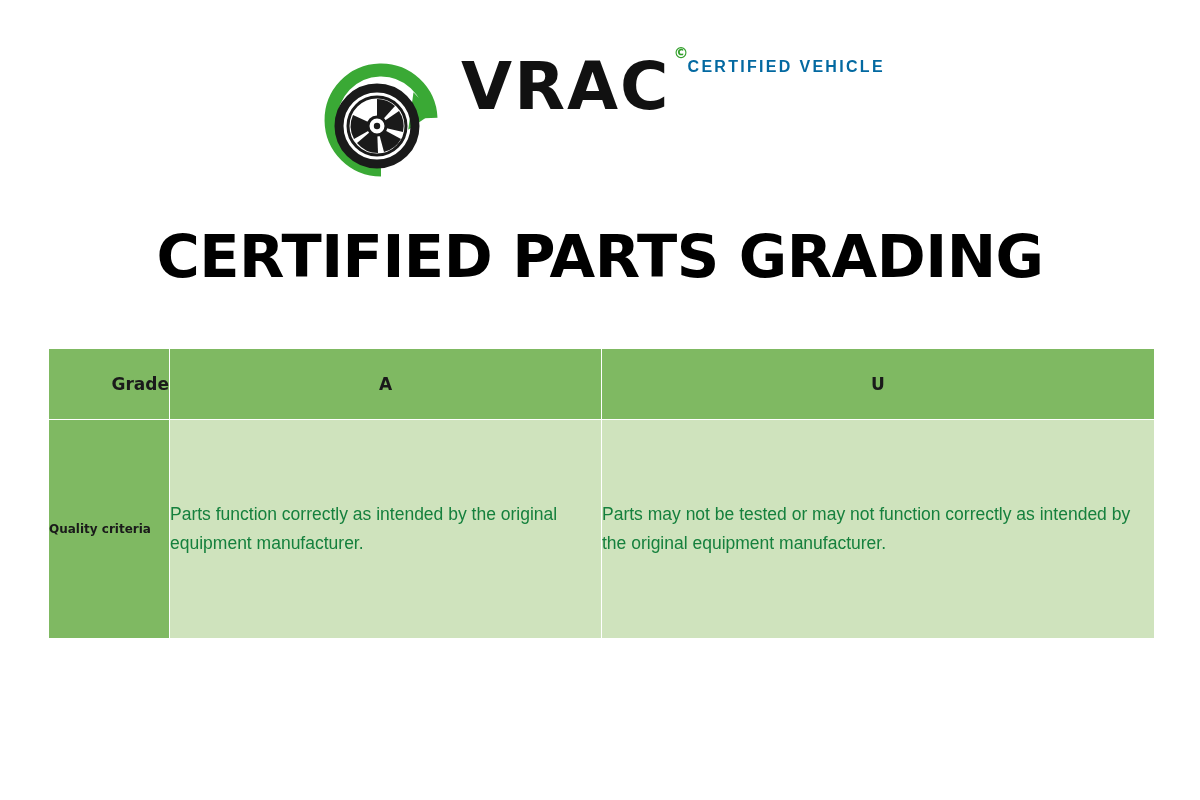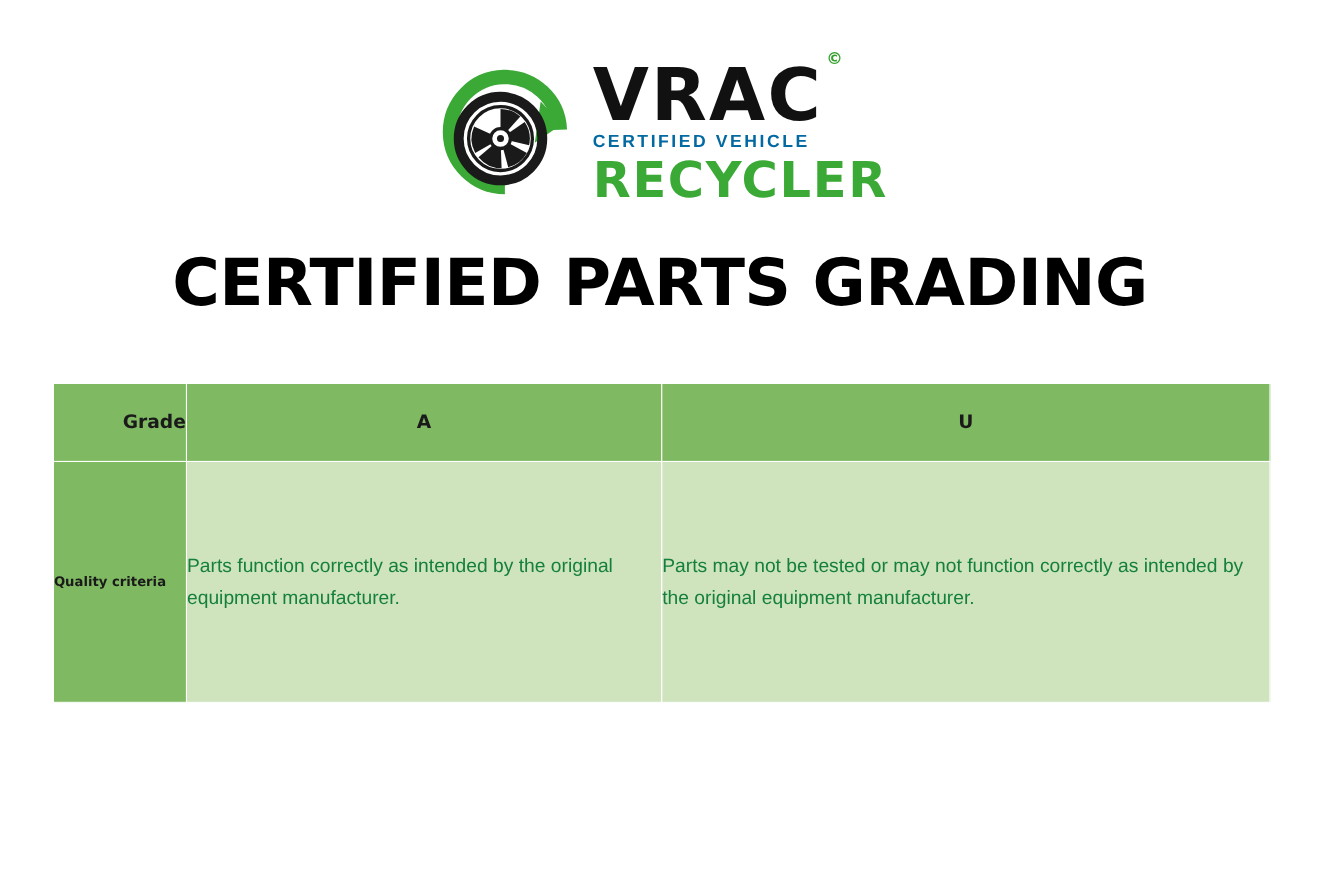--- a/index.html
+++ b/index.html
@@ -37,21 +37,21 @@
   }
   .logo-mark {
     width: 140px;
     height: 140px;
     position: relative;
     margin-right: 6px;
     margin-top: 2px;
   }
   .logo-text {
     display: flex;
-    flex-direction: column;
+    flex-direction: row;
     justify-content: flex-start;
     padding-top: 4px;
   }
   .logo-vrac {
     font-family: "DejaVu Sans", sans-serif;
     font-weight: bold;
     font-size: 66px;
     line-height: 0.95;
     letter-spacing: 2px;
     color: #111111;
@@ -181,21 +181,20 @@
             <path d="M62 72 L39 85 A27 27 0 0 1 38 61 Z"></path>
           </g>
           <circle cx="62" cy="72" r="9" fill="#ffffff" stroke="#1a1a1a" stroke-width="3"></circle>
           <circle cx="62" cy="72" r="3.2" fill="#1a1a1a"></circle>
         </svg>
       </div>
 
       <div class="logo-text">
         <div class="logo-vrac"><span>VRAC</span><span class="logo-copy">©</span></div>
         <div class="logo-sub1">CERTIFIED VEHICLE</div>
-        <div class="logo-sub2">RECYCLER</div>
       </div>
 
     </div>
   </div>
 
   <div class="doc-title">CERTIFIED PARTS GRADING</div>
 
   <table class="grading-table">
     <colgroup>
       <col class="col-label">

